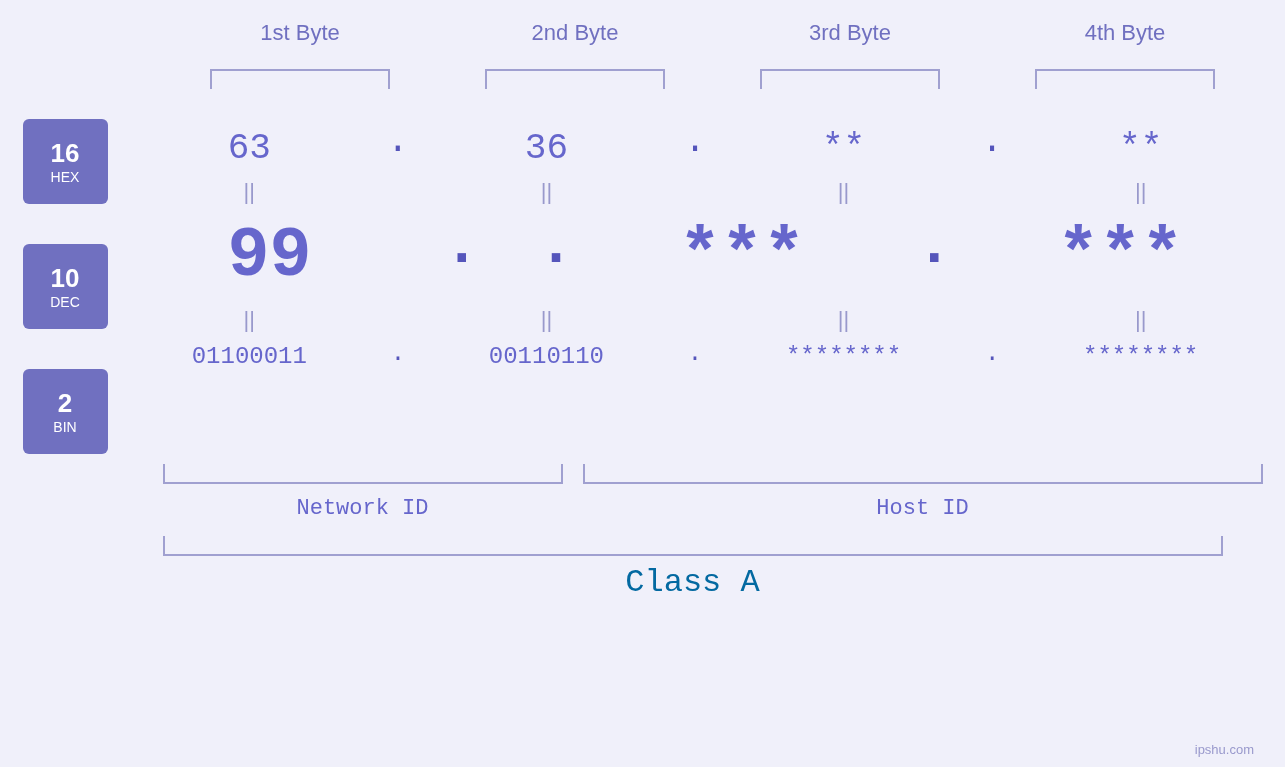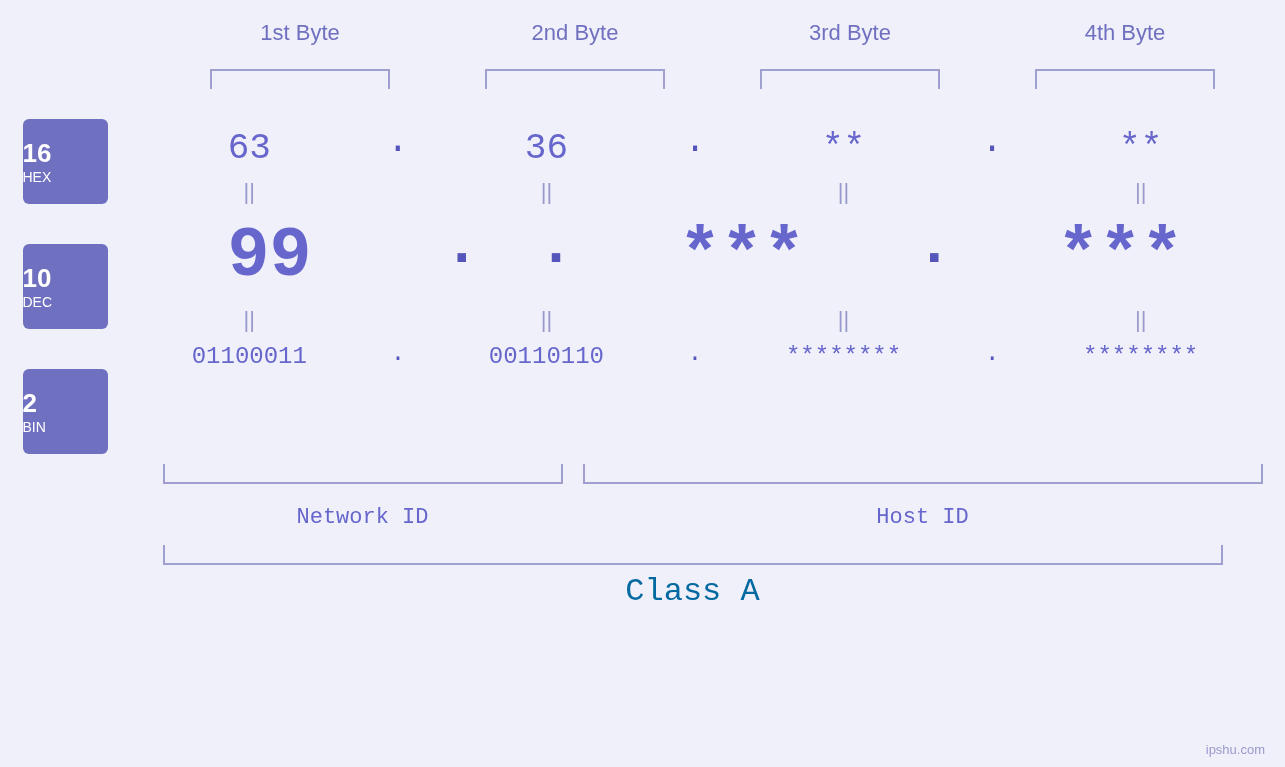--- a/index.html
+++ b/index.html
@@ -73,21 +73,21 @@
       padding-top: 10px;
     }
 
     .base-badge {
       width: 85px;
       height: 85px;
       background-color: #7070c0;
       border-radius: 6px;
       display: flex;
       flex-direction: column;
-      align-items: flex-start;
+      align-items: center;
       justify-content: center;
       color: white;
     }
 
     .base-number {
       font-size: 26px;
       font-weight: bold;
       font-family: Arial, sans-serif;
     }
 
@@ -209,21 +209,21 @@
       height: 20px;
       flex: 1;
       border-bottom: 2px solid #a0a0d0;
       border-left: 2px solid #a0a0d0;
       border-right: 2px solid #a0a0d0;
       margin-left: 20px;
     }
 
     .id-labels-row {
       display: flex;
-      margin-top: 21px;
+      margin-top: 12px;
       font-family: Liberation Mono, monospace;
     }
 
     .network-id-label {
       width: 400px;
       margin-left: 140px;
       text-align: center;
       color: #6666cc;
       font-size: 22px;
     }
@@ -252,21 +252,21 @@
       margin-left: 140px;
       text-align: center;
       color: #0369a1;
       font-size: 32px;
       margin-top: 8px;
     }
 
     .watermark {
       position: absolute;
       bottom: 10px;
-      right: 20px;
+      right: 31px;
       color: #9999cc;
       font-size: 13px;
       font-family: Arial, sans-serif;
     }
   </style>
 </head>
 <body>
 
 <div class="main-container">
 

